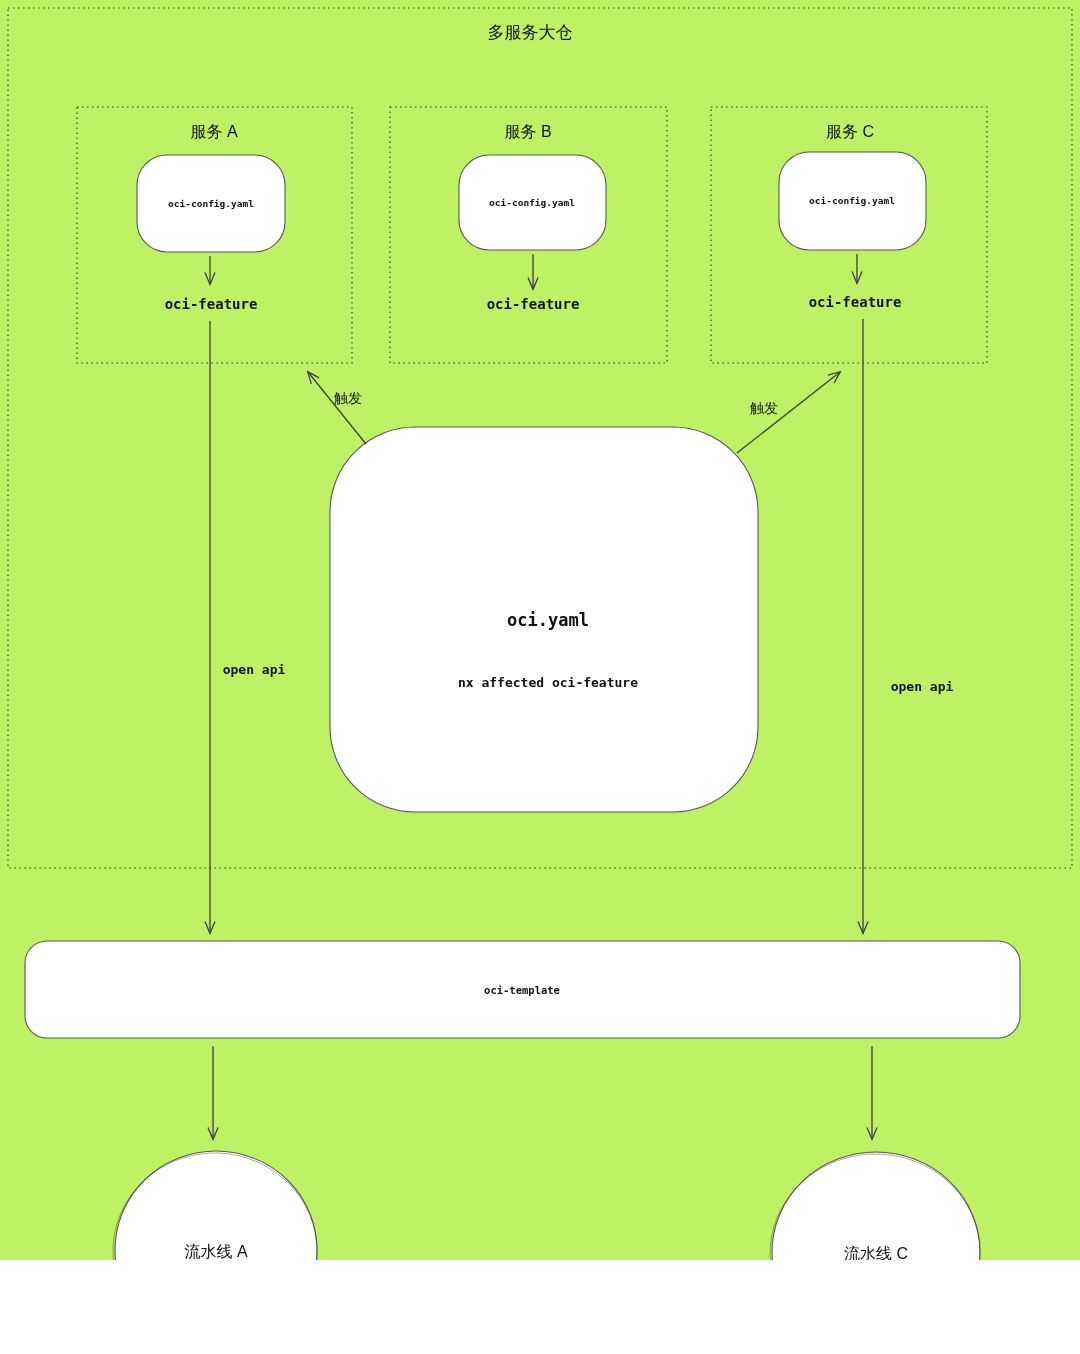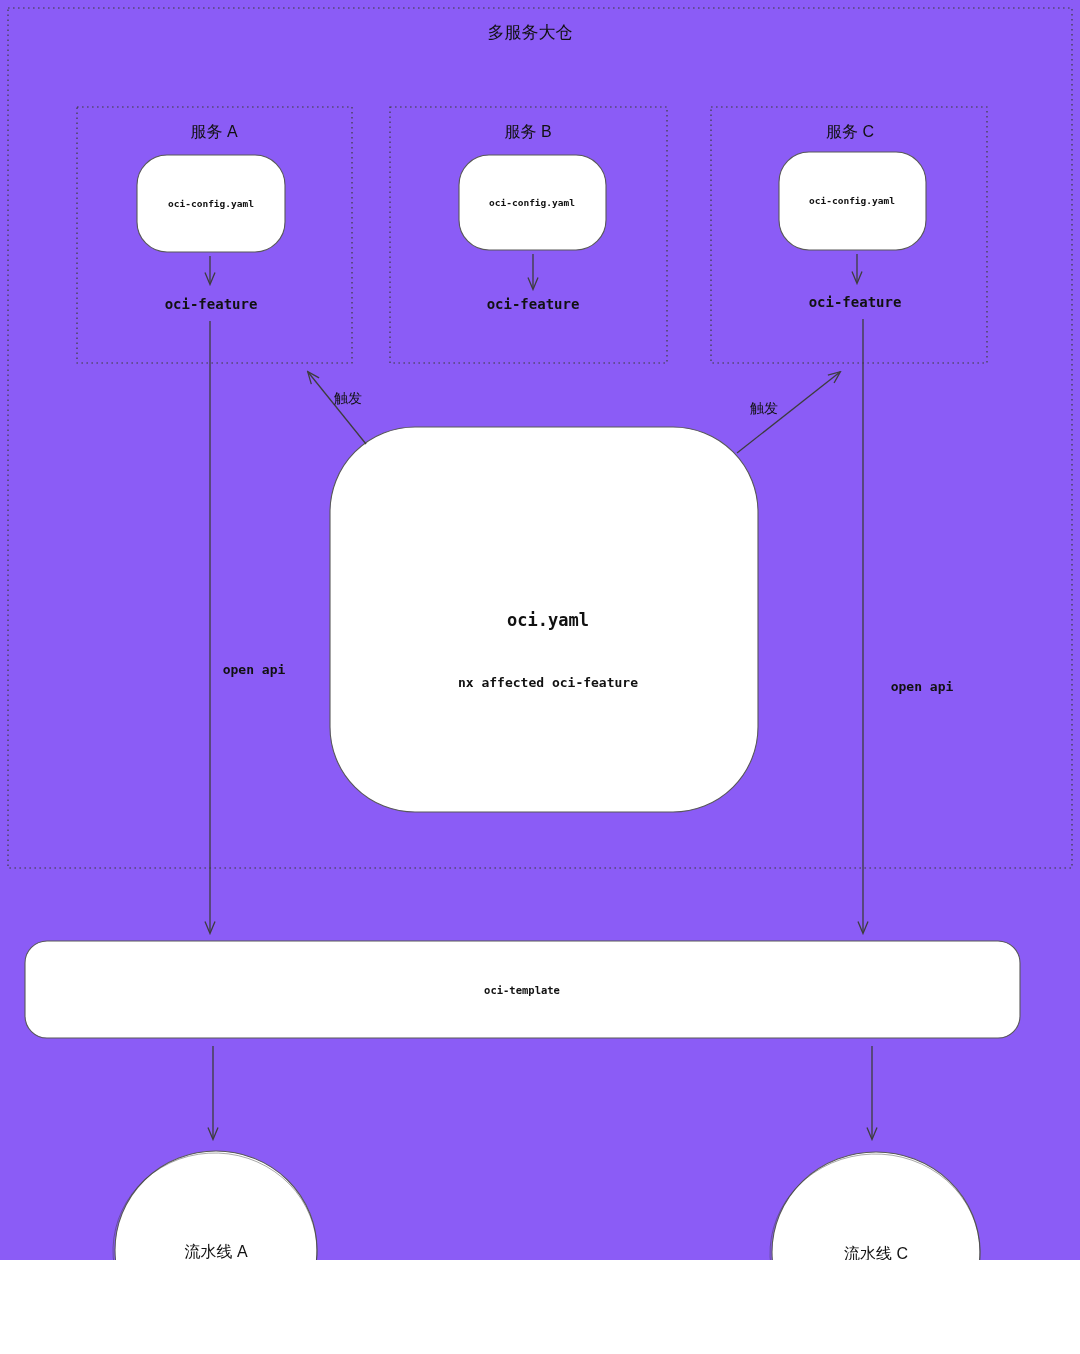--- a/index.html
+++ b/index.html
@@ -5,21 +5,21 @@
   html, body {
     margin: 0;
     padding: 0;
     background: #ffffff;
     font-family: "Liberation Sans", sans-serif;
   }
   .stage {
     position: relative;
     width: 1080px;
     height: 1260px;
-    background: #8b5cf6;
+    background: #bef264;
     overflow: hidden;
   }
   svg { display: block; }
 
   
   .dotted-box {
     fill: none;
     stroke: #3c3c3c;
     stroke-width: 1.2;
     stroke-dasharray: 1.6 3.4;

